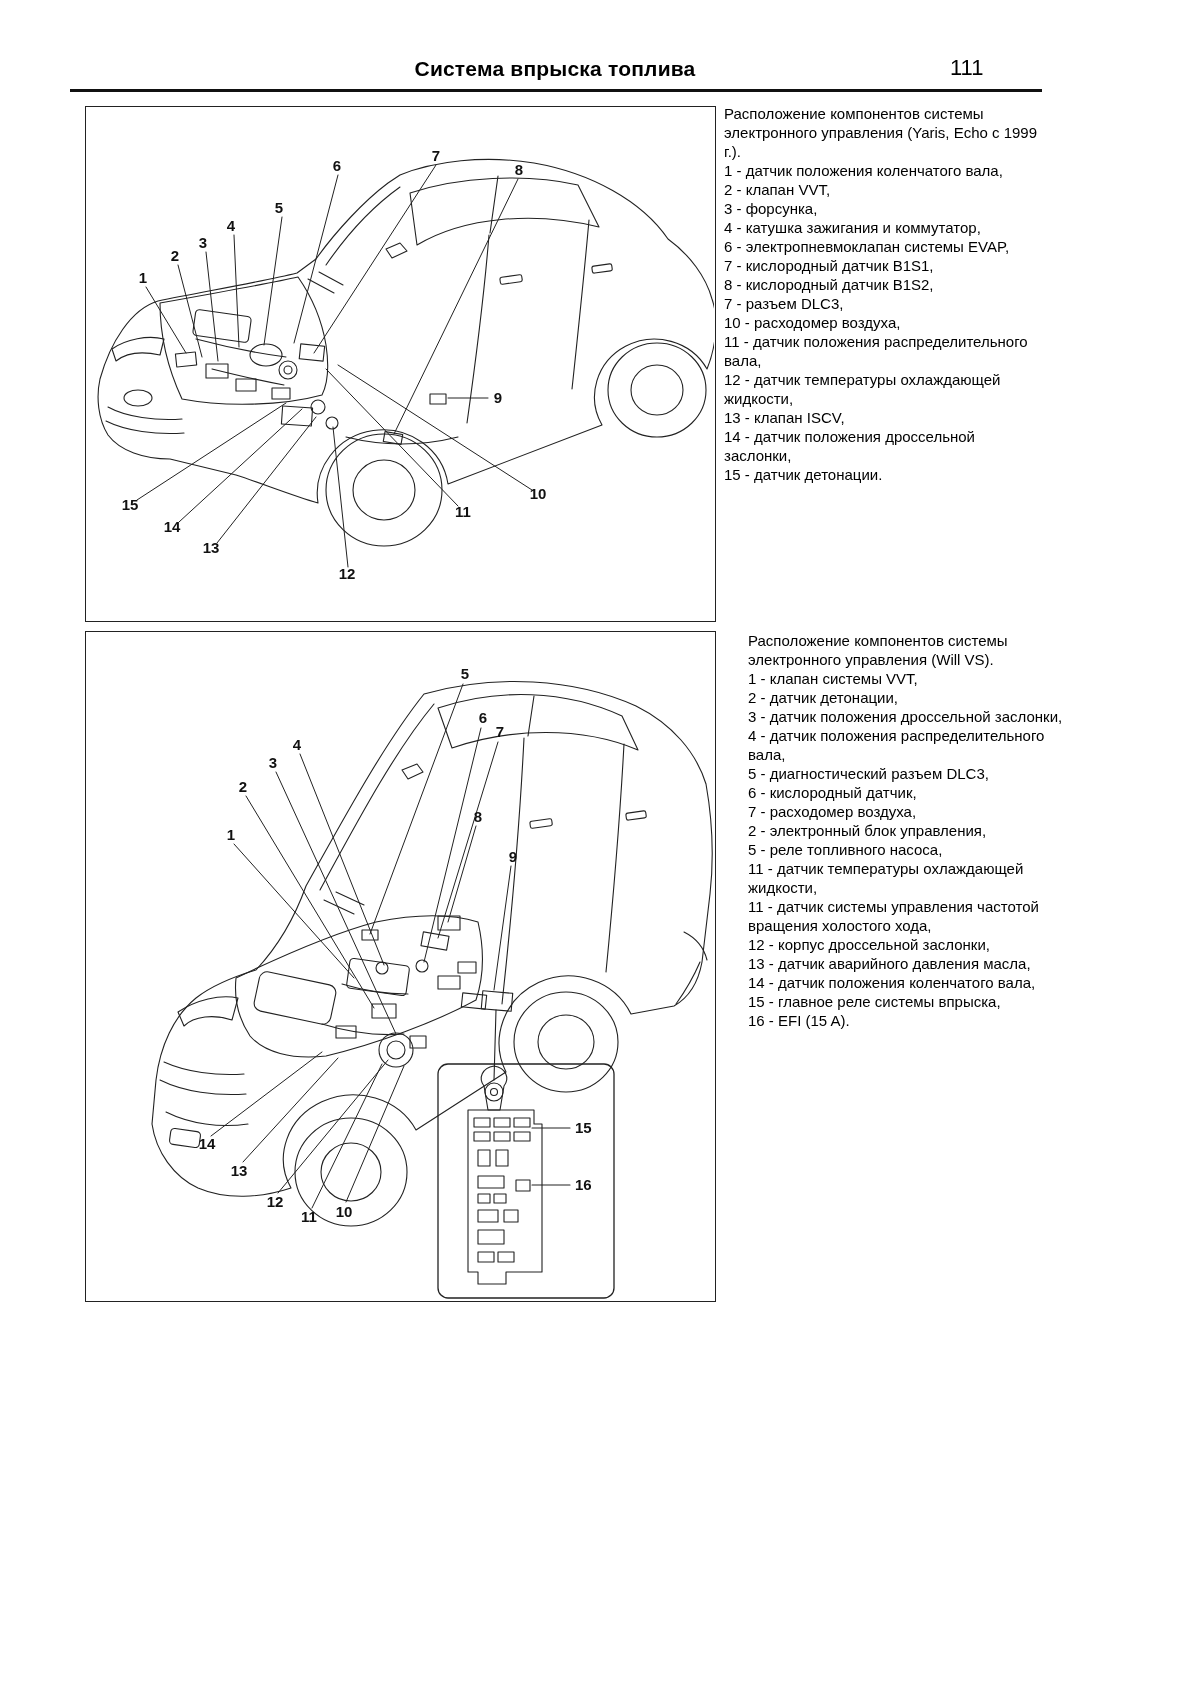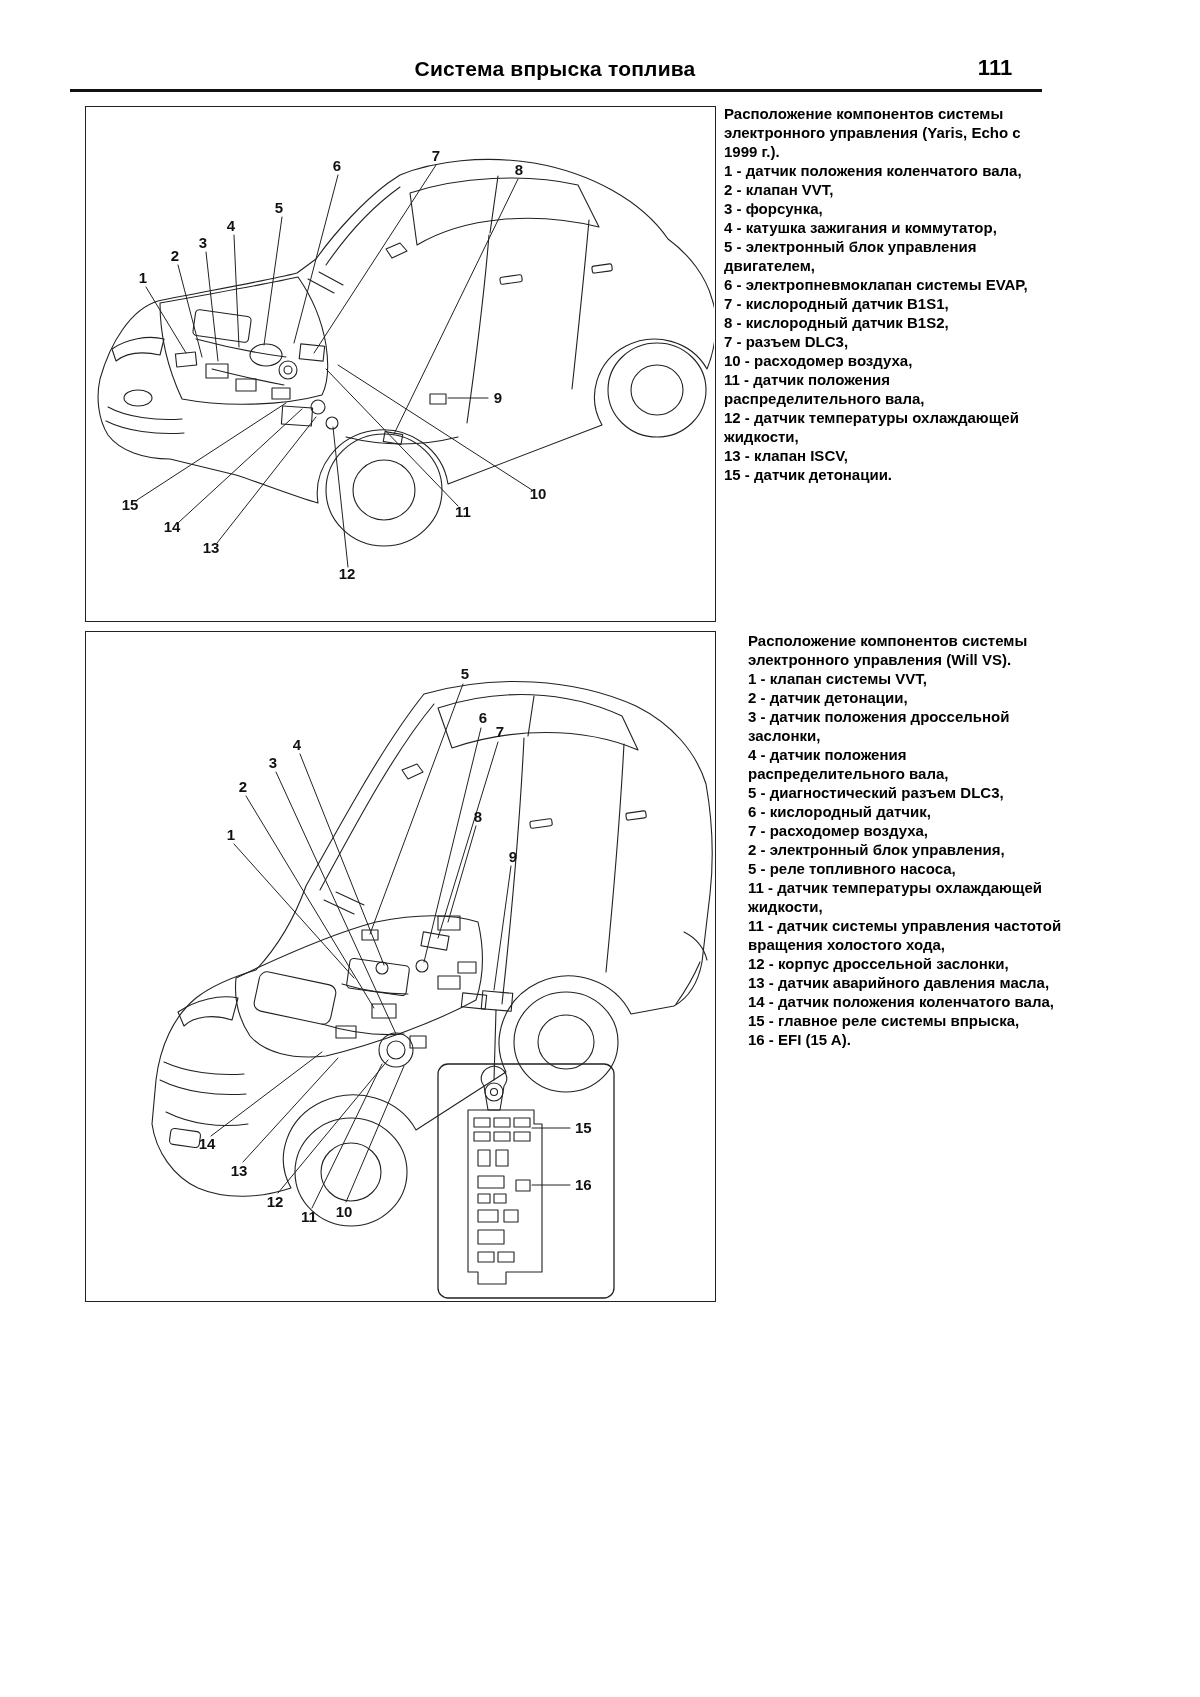--- a/index.html
+++ b/index.html
@@ -17,23 +17,23 @@
     position: absolute;
     top: 57px; left: 240px; width: 630px;
     text-align: center;
     font-size: 21px;
     font-weight: bold;
     letter-spacing: 0.2px;
   }
   .page-number {
     position: absolute;
     top: 55px; left: 950px; width: 90px;
-    text-align: center;
+    text-align: left;
     font-size: 22px;
-    font-weight: bold;
+    font-weight: normal;
   }
   .header-rule {
     position: absolute;
     top: 89px; left: 70px;
     width: 972px; height: 3px;
     background: #111;
   }
   .figure-box {
     position: absolute;
     border: 1.4px solid #222;
@@ -41,21 +41,21 @@
   }
   .box1 { left: 85px; top: 106px; width: 631px; height: 516px; }
   .box2 { left: 85px; top: 631px; width: 631px; height: 671px; }
   .figure-box svg { display: block; }
   .text-col {
     position: absolute;
     left: 724px;
     width: 316px;
     font-size: 15px;
     line-height: 19px;
-    font-weight: bold;
+    font-weight: normal;
   }
   .text1 { top: 104px; }
   .text2 { top: 631px; margin-left: 24px; }
   .legend-heading { margin-bottom: 0; }
   svg text { font-family: "Liberation Sans", sans-serif; }
 </style>
 </head>
 <body>
 
 <div class="page">
@@ -155,29 +155,29 @@
       </g>
     </svg>
   </div>
 
   <div class="text-col text1">
     <div class="legend-heading">Расположение компонентов системы электронного управления (Yaris, Echo с 1999 г.).</div>
     <div class="item">1 - датчик положения коленчатого вала,</div>
     <div class="item">2 - клапан VVT,</div>
     <div class="item">3 - форсунка,</div>
     <div class="item">4 - катушка зажигания и коммутатор,</div>
-    <div class="item">5 - электронный блок управления двигателем,</div>
     <div class="item">6 - электропневмоклапан системы EVAP,</div>
     <div class="item">7 - кислородный датчик B1S1,</div>
     <div class="item">8 - кислородный датчик B1S2,</div>
     <div class="item">7 - разъем DLC3,</div>
     <div class="item">10 - расходомер воздуха,</div>
     <div class="item">11 - датчик положения распределительного вала,</div>
     <div class="item">12 - датчик температуры охлаждающей жидкости,</div>
     <div class="item">13 - клапан ISCV,</div>
+    <div class="item">14 - датчик положения дроссельной заслонки,</div>
     <div class="item">15 - датчик детонации.</div>
   </div>
 
   <div class="figure-box box2">
     <svg width="628" height="668" viewBox="0 0 628 668">
       <g fill="none" stroke="#222" stroke-width="1.1" stroke-linecap="round" stroke-linejoin="round">
 
         <path d="M 338,62 C 408,42 488,46 550,74 C 586,92 610,120 620,152 C 626,186 628,226 624,262 L 616,330 C 612,352 602,366 588,374 L 545,382 A 60,58 0 0 0 420,440 L 330,498 A 70,64 0 0 0 205,556 C 175,566 140,568 112,556 C 88,545 70,520 66,492 L 70,448 C 74,414 88,384 110,366 C 128,352 150,344 170,338 C 196,310 210,282 220,254 C 258,186 298,112 338,62 Z"></path>
 
         <g>

